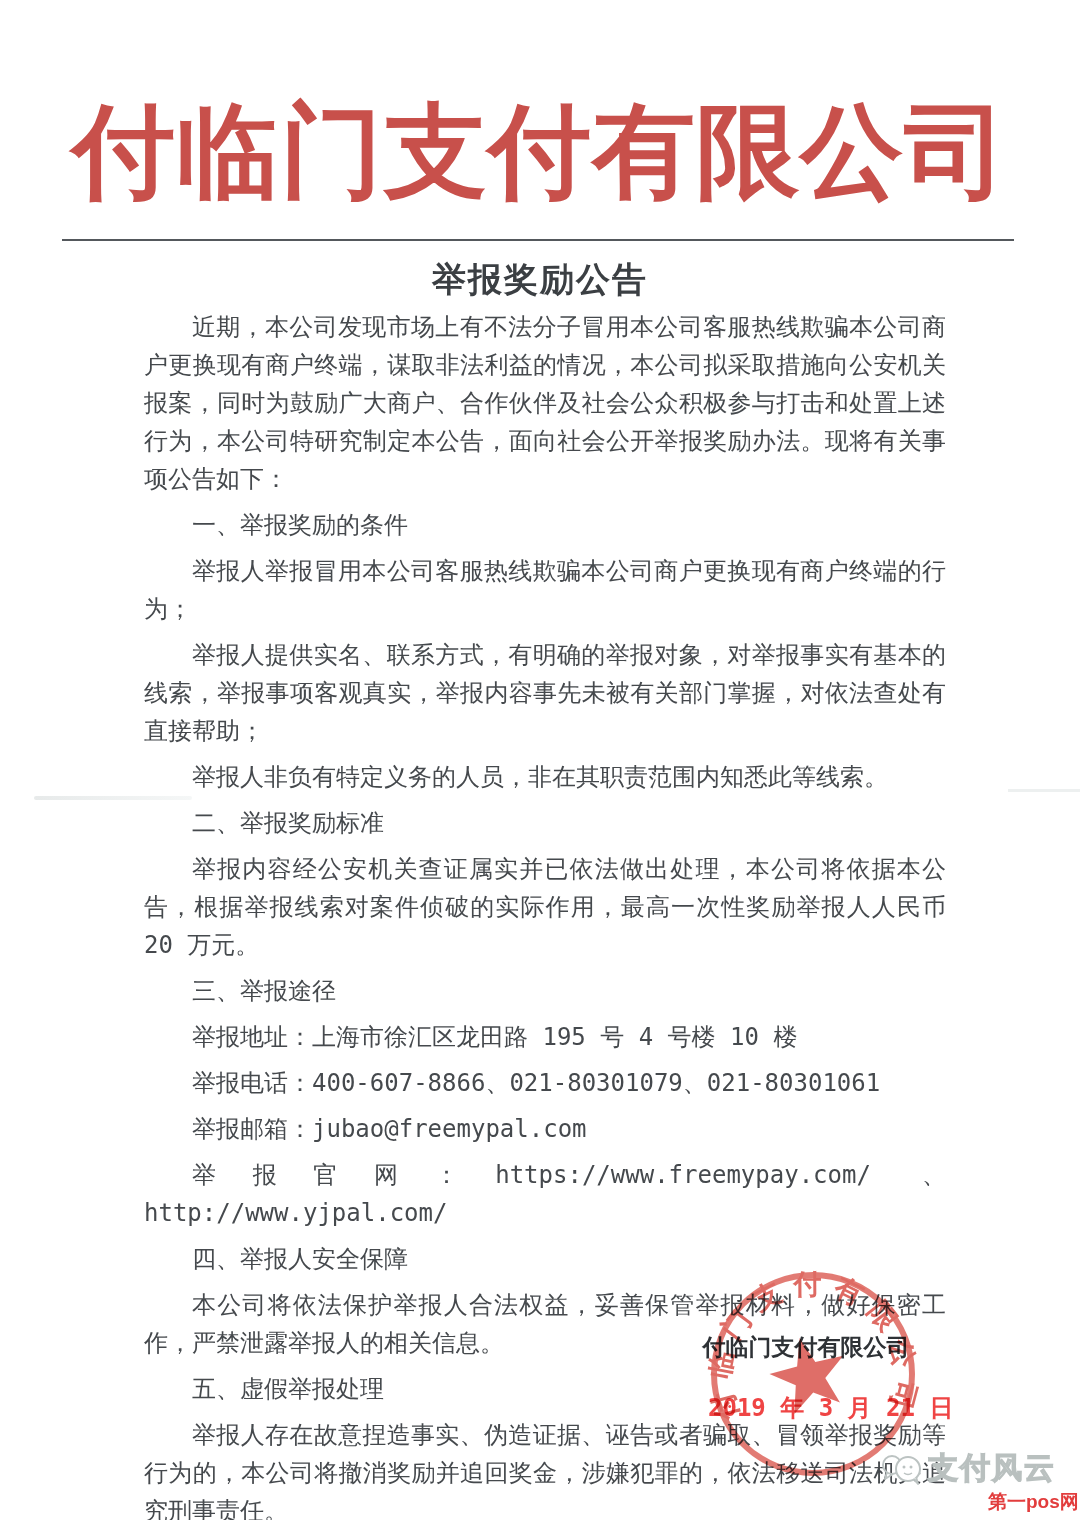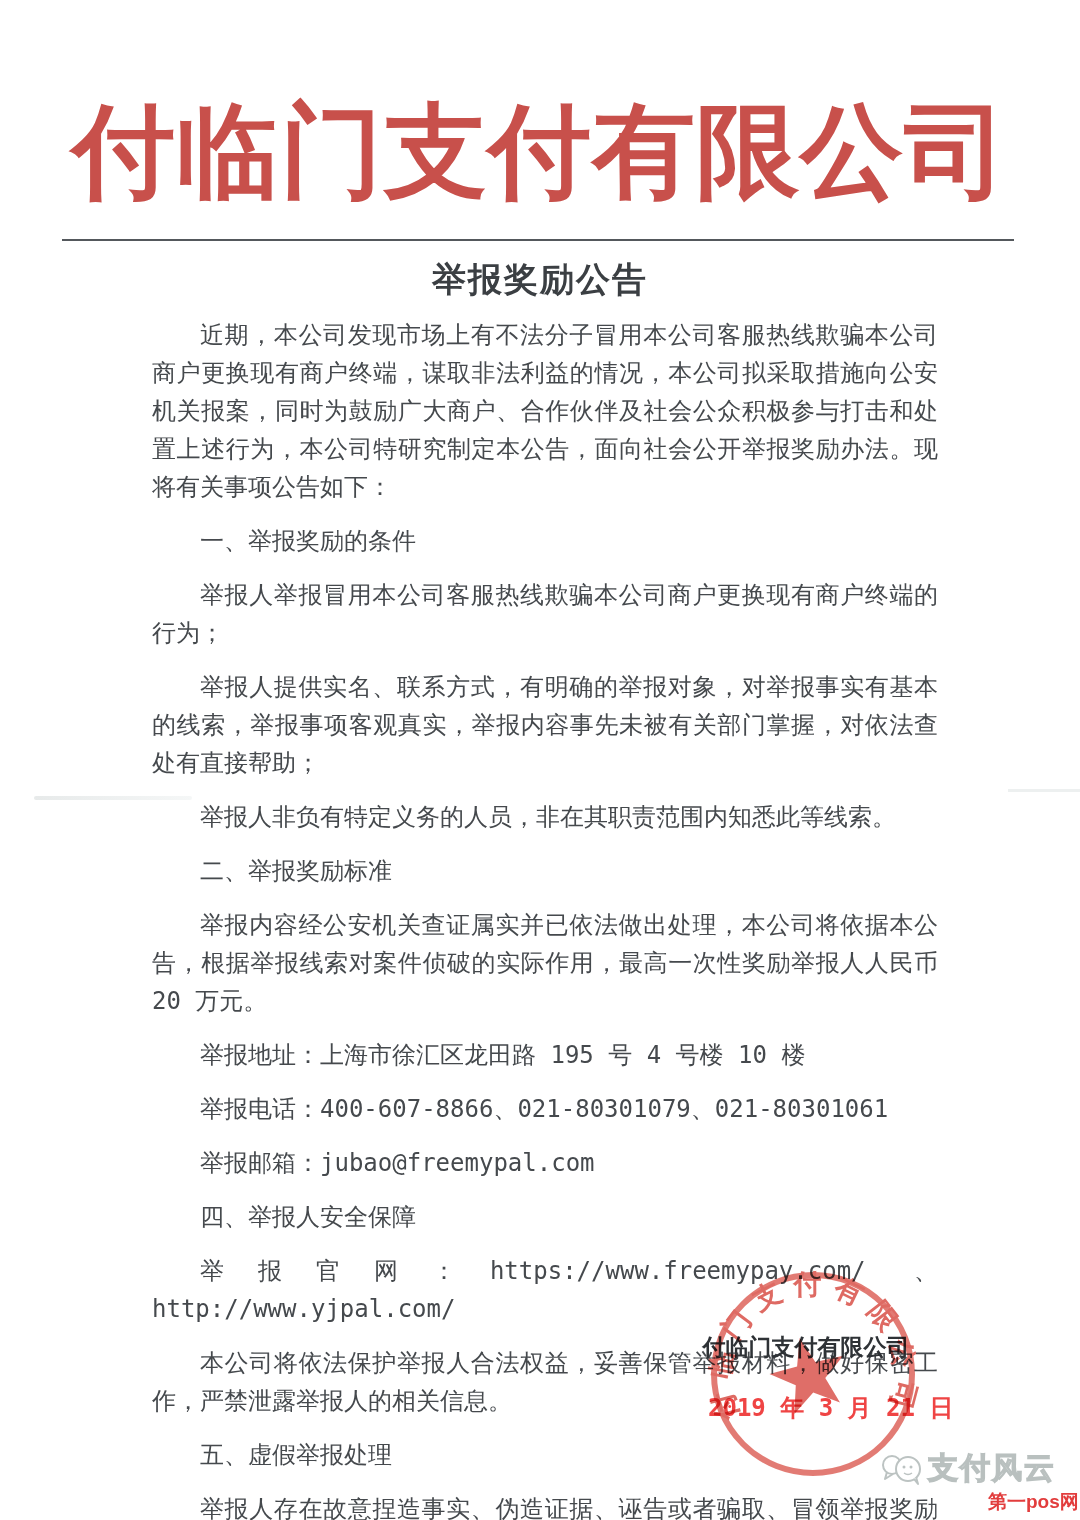--- a/index.html
+++ b/index.html
@@ -31,21 +31,21 @@
   }
   
   .doc-body {
     position:absolute; top:300px; left:136px; width:818px;
     font-family:"DejaVu Sans Mono","Liberation Sans",sans-serif;
     font-size:24px; line-height:38px;
     color:#45494d;
     text-align:justify;
     font-weight:500;
   }
-  .doc-body p { margin:16px; text-indent:2em; }
+  .doc-body p { margin:8px; text-indent:2em; }
   
   .sign-company {
     position:absolute; top:1332px; left:700px; width:212px;
     text-align:center;
     font-size:23px; font-weight:700; color:#2e3236;
     white-space:nowrap; z-index:2;
   }
   .sign-date {
     position:absolute; top:1392px; left:708px; width:200px;
     text-align:center;
@@ -100,25 +100,26 @@
   <div class="doc-title">举报奖励公告</div>
 
   <div class="doc-body">
     <p>近期，本公司发现市场上有不法分子冒用本公司客服热线欺骗本公司商户更换现有商户终端，谋取非法利益的情况，本公司拟采取措施向公安机关报案，同时为鼓励广大商户、合作伙伴及社会公众积极参与打击和处置上述行为，本公司特研究制定本公告，面向社会公开举报奖励办法。现将有关事项公告如下：</p>
     <p>一、举报奖励的条件</p>
     <p>举报人举报冒用本公司客服热线欺骗本公司商户更换现有商户终端的行为；</p>
     <p>举报人提供实名、联系方式，有明确的举报对象，对举报事实有基本的线索，举报事项客观真实，举报内容事先未被有关部门掌握，对依法查处有直接帮助；</p>
     <p>举报人非负有特定义务的人员，非在其职责范围内知悉此等线索。</p>
     <p>二、举报奖励标准</p>
     <p>举报内容经公安机关查证属实并已依法做出处理，本公司将依据本公告，根据举报线索对案件侦破的实际作用，最高一次性奖励举报人人民币 20 万元。</p>
+    <p>三、举报途径</p>
     <p>举报地址：上海市徐汇区龙田路 195 号 4 号楼 10 楼</p>
     <p>举报电话：400-607-8866、021-80301079、021-80301061</p>
     <p>举报邮箱：jubao@freemypal.com</p>
+    <p>举报官网：https://www.freemypay.com/ 、http://www.yjpal.com/</p>
     <p>四、举报人安全保障</p>
-    <p>举报官网：https://www.freemypay.com/ 、http://www.yjpal.com/</p>
     <p>本公司将依法保护举报人合法权益，妥善保管举报材料，做好保密工作，严禁泄露举报人的相关信息。</p>
     <p>五、虚假举报处理</p>
     <p>举报人存在故意捏造事实、伪造证据、诬告或者骗取、冒领举报奖励等行为的，本公司将撤消奖励并追回奖金，涉嫌犯罪的，依法移送司法机关追究刑事责任。</p>
     <p>六、举报奖励领取规则</p>
     <p>举报人自接到领取奖励通知之日起，凭有效证件到本公司领取奖金。无特殊原因三个月内未领取的，视为自动放弃。</p>
 
   </div>
 
   <div class="sign-company">付临门支付有限公司</div>
   <div class="sign-date">2019 年 3 月 21 日</div>

